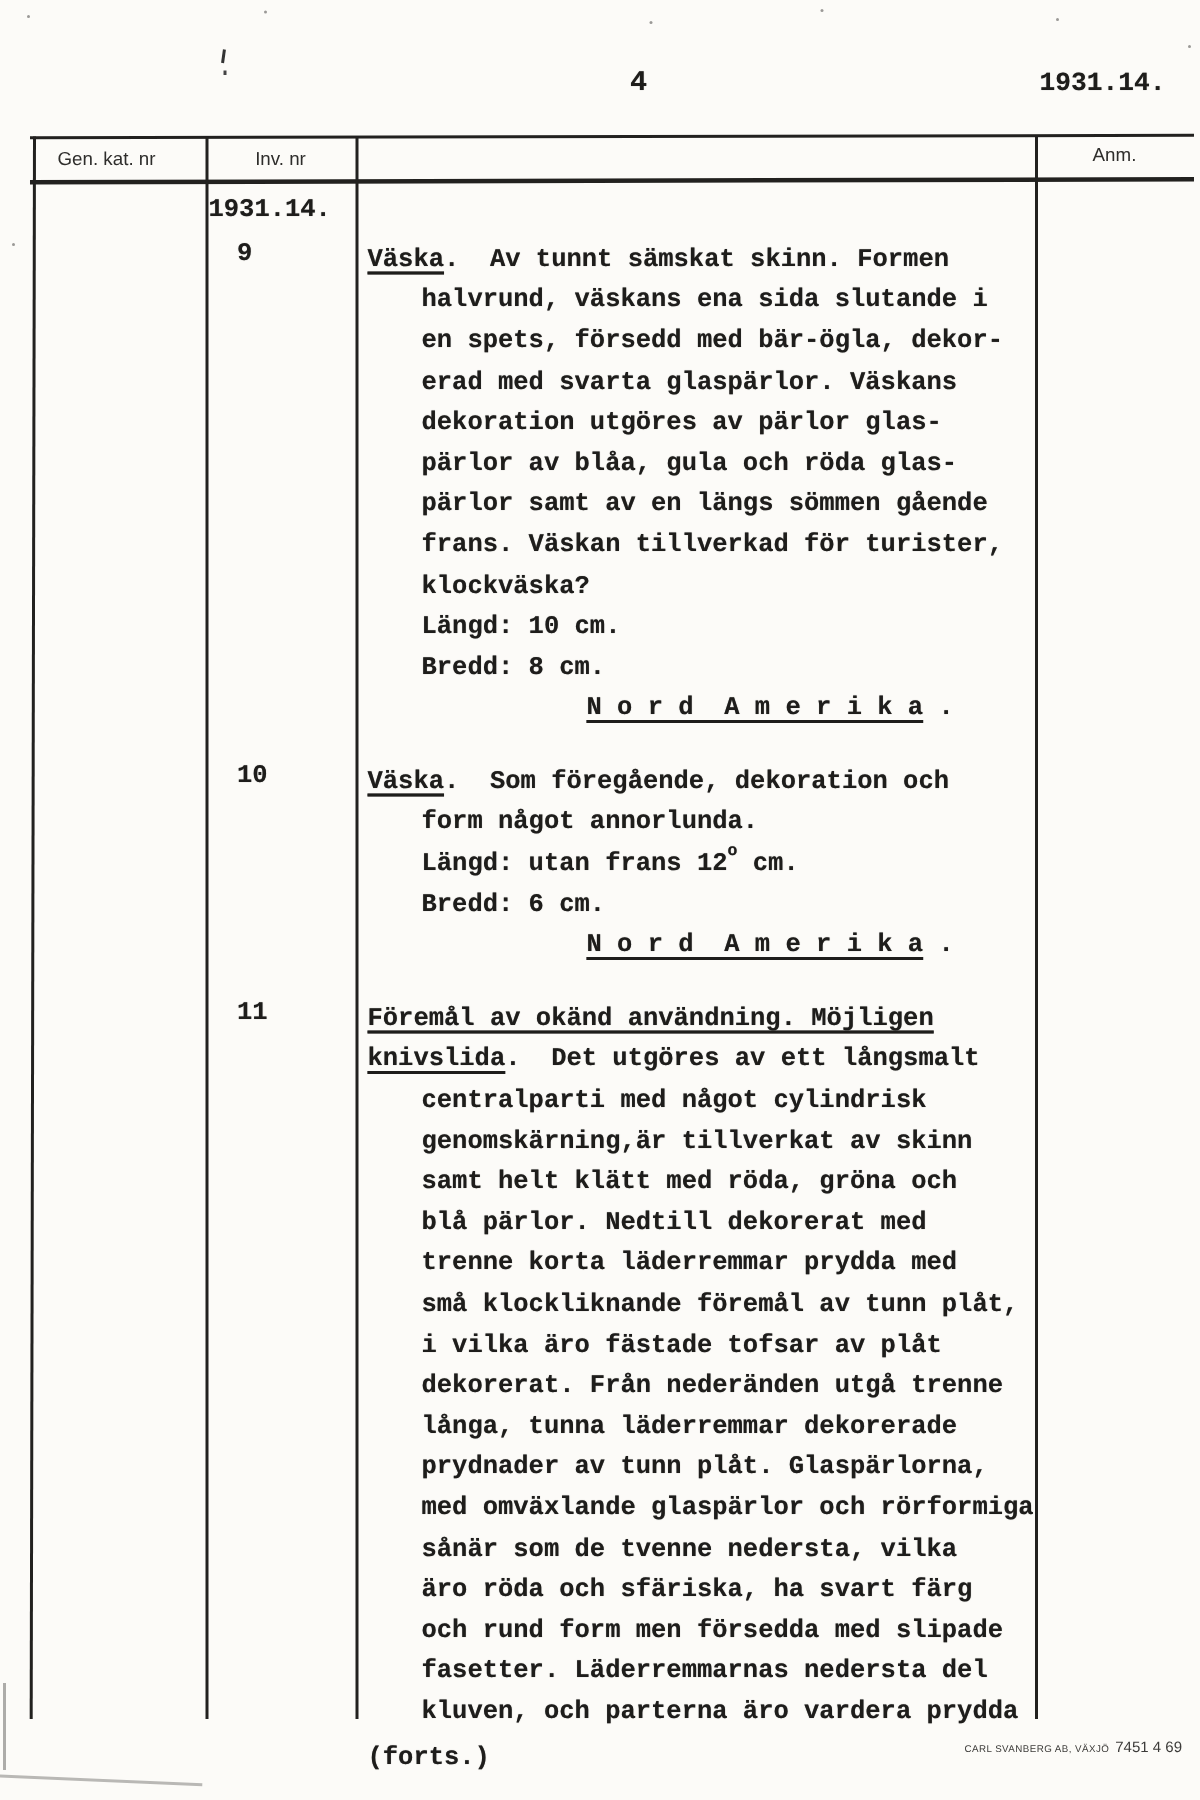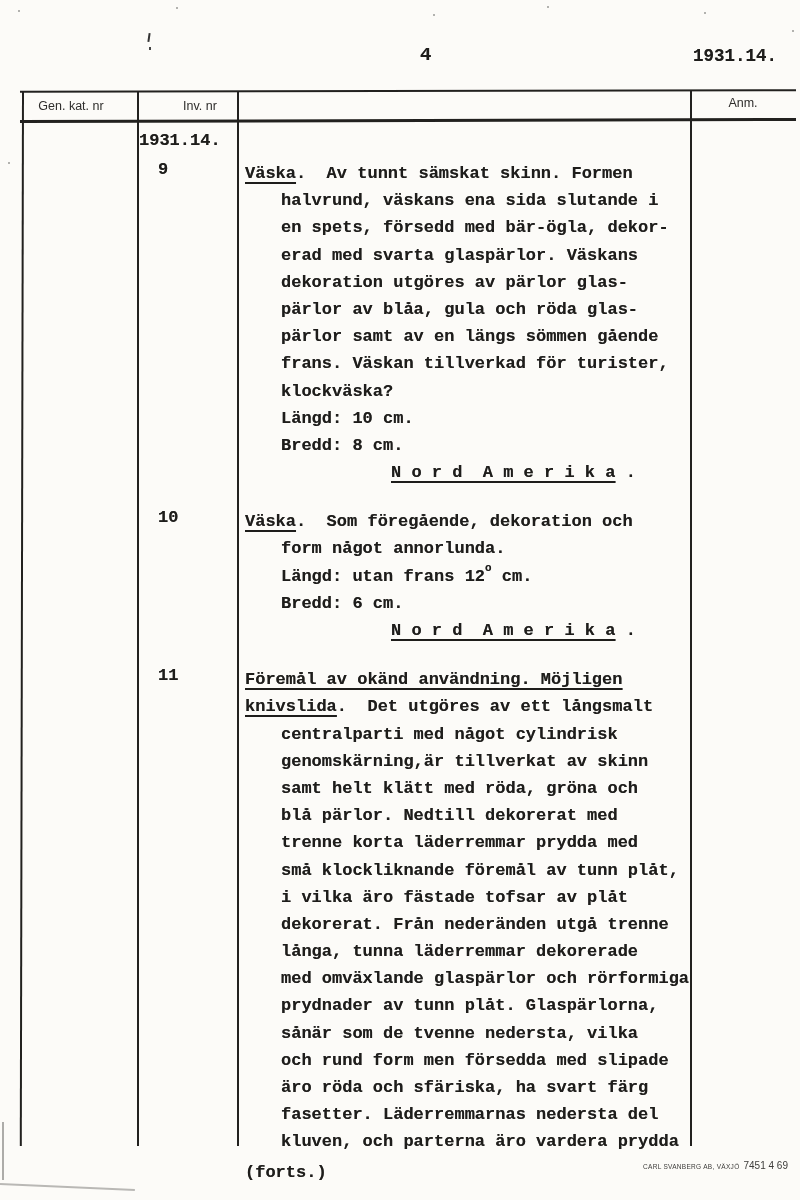--- a/index.html
+++ b/index.html
@@ -87,21 +87,21 @@
   <div class="tw doc-ref">1931.14.</div>
 
   <div class="hline" style="left:20px;top:90px;width:776px;transform:rotate(-0.12deg);"></div>
   <div class="hline" style="left:20px;top:119px;width:776px;height:2.5px;transform:rotate(-0.15deg);"></div>
   <div class="vline" style="left:22px;top:91px;height:1055px;transform:rotate(0.12deg);transform-origin:top;"></div>
   <div class="vline" style="left:137px;top:91px;height:1055px;"></div>
   <div class="vline" style="left:237px;top:91px;height:1055px;"></div>
   <div class="vline" style="left:690px;top:91px;height:1055px;"></div>
 
   <div class="form-label" style="left:22px;top:99px;width:98px;">Gen. kat. nr</div>
-  <div class="form-label" style="left:150px;top:99px;width:100px;">Inv. nr</div>
+  <div class="form-label" style="left:137px;top:99px;width:100px;">Inv. nr</div>
   <div class="form-label" style="left:690px;top:96px;width:106px;">Anm.</div>
 
   <div class="tw year-label">1931.14.</div>
 
   <div class="entries tw" id="entries">
       <div class="entry">
         <span class="inv-nr">9</span>
         <div class="desc">
           <div class="line ind0"><span class="u">Väska</span><span>.  Av tunnt sämskat skinn. Formen</span></div>
           <div class="line ind1"><span>halvrund, väskans ena sida slutande i</span></div>
@@ -134,25 +134,25 @@
           <div class="line ind0"><span class="u">knivslida</span><span>.  Det utgöres av ett långsmalt</span></div>
           <div class="line ind1"><span>centralparti med något cylindrisk</span></div>
           <div class="line ind1"><span>genomskärning,är tillverkat av skinn</span></div>
           <div class="line ind1"><span>samt helt klätt med röda, gröna och</span></div>
           <div class="line ind1"><span>blå pärlor. Nedtill dekorerat med</span></div>
           <div class="line ind1"><span>trenne korta läderremmar prydda med</span></div>
           <div class="line ind1"><span>små klockliknande föremål av tunn plåt,</span></div>
           <div class="line ind1"><span>i vilka äro fästade tofsar av plåt</span></div>
           <div class="line ind1"><span>dekorerat. Från nederänden utgå trenne</span></div>
           <div class="line ind1"><span>långa, tunna läderremmar dekorerade</span></div>
+          <div class="line ind1"><span>prydnader av tunn plåt. Glaspärlorna,</span></div>
           <div class="line ind1"><span>med omväxlande glaspärlor och rörformiga</span></div>
-          <div class="line ind1"><span>prydnader av tunn plåt. Glaspärlorna,</span></div>
           <div class="line ind1"><span>sånär som de tvenne nedersta, vilka</span></div>
+          <div class="line ind1"><span>äro röda och sfäriska, ha svart färg</span></div>
           <div class="line ind1"><span>och rund form men försedda med slipade</span></div>
-          <div class="line ind1"><span>äro röda och sfäriska, ha svart färg</span></div>
           <div class="line ind1"><span>fasetter. Läderremmarnas nedersta del</span></div>
           <div class="line ind1"><span>kluven, och parterna äro vardera prydda</span></div>
         </div>
       </div>
     </div>
 
   <div class="tw forts">(forts.)</div>
 
   <div class="printer-mark">
     <span class="printer-name">CARL SVANBERG AB, VÄXJÖ</span><span class="printer-code">7451 4 69</span>

